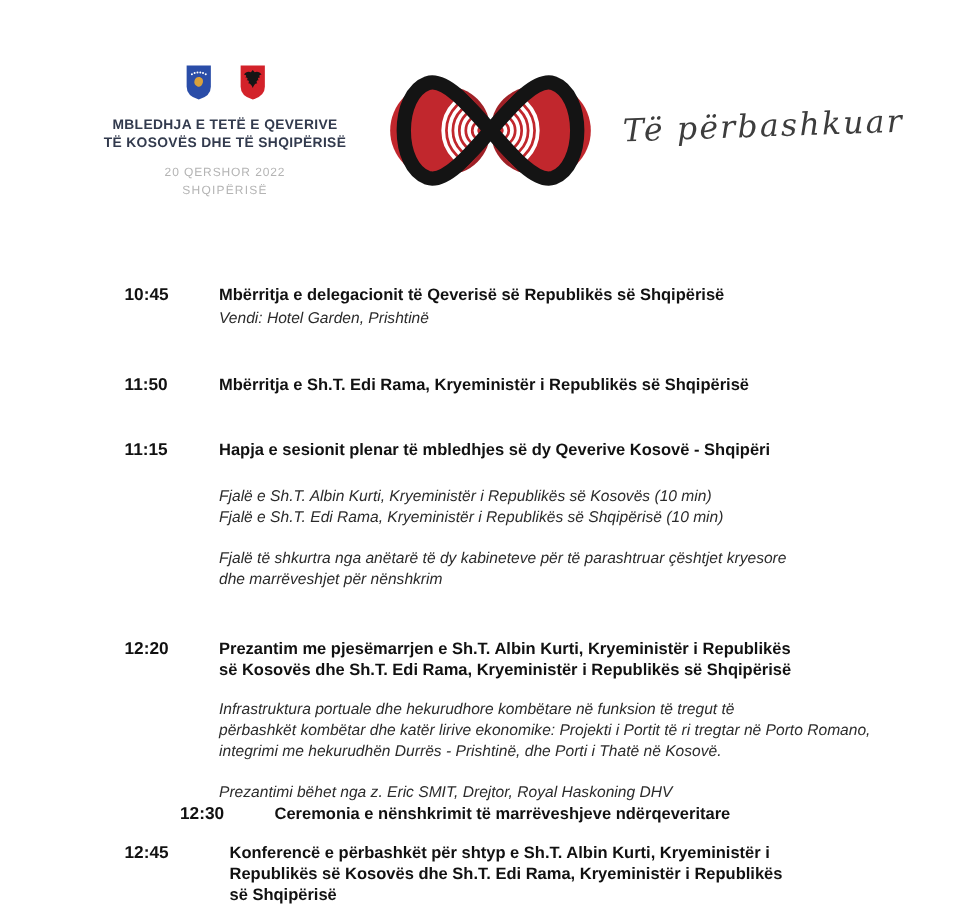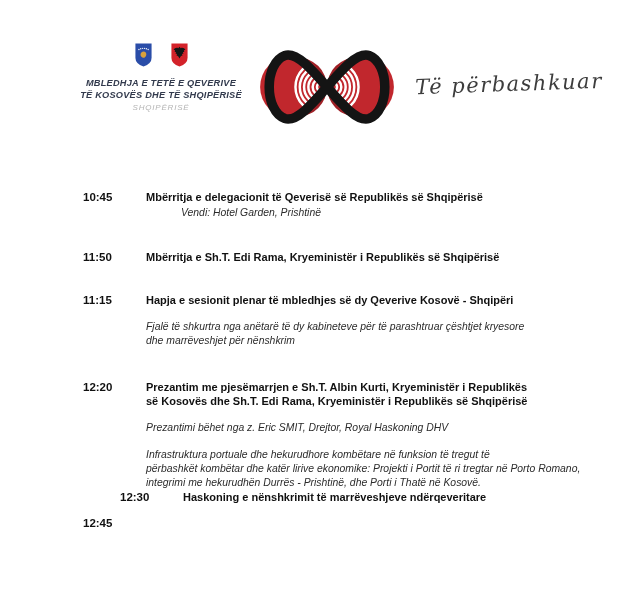--- a/index.html
+++ b/index.html
@@ -8,23 +8,22 @@
     position:relative;
     width:640px;height:610px;
     background:#ffffff;
     overflow:hidden;
     font-family:"Liberation Sans", sans-serif;
     color:#111;
   }
 
   
   .header-left{
-    position:absolute;left:80px;top:42px;width:162px;
+    position:absolute;left:69px;top:42px;width:162px;
     text-align:center;
-    font-style:italic;
   }
   .emblems{display:flex;justify-content:center;align-items:flex-start;gap:17px;height:27px;}
   .emblems svg{display:block;}
   .org-title{
     margin-top:9px;
     font-size:9.2px;font-weight:bold;
     letter-spacing:.25px;
     line-height:11.5px;
     color:#323a4d;
   }
@@ -67,21 +66,21 @@
   .row .note{
     font-size:10.4px;font-style:italic;line-height:14px;color:#2b2b2b;
     margin-top:13px;
     white-space:pre-line;
   }
   .row:nth-child(1){margin-bottom:30px;}
   .row:nth-child(2){margin-bottom:29px;}
   .row:nth-child(3){margin-bottom:32px;}
   .row:nth-child(4){margin-bottom:0;}
   .row:nth-child(5){margin-bottom:12px;margin-left:37px;}
-  .row:nth-child(1) .note-0{margin-top:2px;margin-left:35px;}
+  .row:nth-child(1) .note-0{margin-top:2px;}
   .row:nth-child(3) .note-0{margin-top:18px;}
   .row:nth-child(6) .content{padding-left:7px;}
 </style>
 </head>
 <body>
 
 <div class="page">
 
   <div class="header-left">
     <div class="emblems">
@@ -98,20 +97,21 @@
         </svg>
       </span>
       <span>
         <svg width="19" height="26" viewBox="0 0 20 26">
           <path d="M1.5 1 H18.5 V16 Q18.5 22.5 10 25 Q1.5 22.5 1.5 16 Z" fill="#d3222a"></path>
           <path d="M10 4.2 L8.7 5.8 C6.9 4.8 4.8 5.8 3.8 7.4 C5.4 7.6 5.9 8.4 4.8 9.5 C6.4 9.5 6.9 10.3 5.7 11.5 C7.2 11.5 7.8 12.3 6.8 13.6 C8.3 13.6 9 14.7 10 16.8 C11 14.7 11.7 13.6 13.2 13.6 C12.2 12.3 12.8 11.5 14.3 11.5 C13.1 10.3 13.6 9.5 15.2 9.5 C14.1 8.4 14.6 7.6 16.2 7.4 C15.2 5.8 13.1 4.8 11.3 5.8 Z" fill="#151515"></path>
         </svg>
       </span>
     </div>
     <div class="org-title"><span>MBLEDHJA E TETË E QEVERIVE</span><br><span>TË KOSOVËS DHE TË SHQIPËRISË</span></div>
+    <div class="org-date">20 QERSHOR 2022</div>
     <div class="org-place">SHQIPËRISË</div>
   </div>
 
   <div class="logo-wrap">
     <svg viewBox="0 0 160 90">
       <defs>
         <clipPath id="clipL">
             <circle cx="43" cy="45" r="31"></circle>
           </clipPath>
         <clipPath id="clipR">
@@ -157,42 +157,49 @@
       <div class="time">11:50</div>
       <div class="content">
         <div class="title">Mbërritja e Sh.T. Edi Rama, Kryeministër i Republikës së Shqipërisë</div>
       </div>
     </div>
 
     <div class="row">
       <div class="time">11:15</div>
       <div class="content">
         <div class="title">Hapja e sesionit plenar të mbledhjes së dy Qeverive Kosovë - Shqipëri</div>
+      <div class="note note-0">Fjalë e Sh.T. Albin Kurti, Kryeministër i Republikës së Kosovës (10 min)
+Fjalë e Sh.T. Edi Rama, Kryeministër i Republikës së Shqipërisë (10 min)</div>
           <div class="note note-1">Fjalë të shkurtra nga anëtarë të dy kabineteve për të parashtruar çështjet kryesore
 dhe marrëveshjet për nënshkrim</div>
         </div>
     </div>
 
     <div class="row">
       <div class="time">12:20</div>
       <div class="content">
         <div class="title">Prezantim me pjesëmarrjen e Sh.T. Albin Kurti, Kryeministër i Republikës
 së Kosovës dhe Sh.T. Edi Rama, Kryeministër i Republikës së Shqipërisë</div>
-      <div class="note note-1">Prezantimi bëhet nga z. Eric SMIT, Drejtor, Royal Haskoning DHV</div>
-          <div class="note note-0">Infrastruktura portuale dhe hekurudhore kombëtare në funksion të tregut të
+      <div class="note note-0">Infrastruktura portuale dhe hekurudhore kombëtare në funksion të tregut të
 përbashkët kombëtar dhe katër lirive ekonomike: Projekti i Portit të ri tregtar në Porto Romano,
 integrimi me hekurudhën Durrës - Prishtinë, dhe Porti i Thatë në Kosovë.</div>
+          <div class="note note-1">Prezantimi bëhet nga z. Eric SMIT, Drejtor, Royal Haskoning DHV</div>
         </div>
     </div>
 
     <div class="row">
       <div class="time">12:30</div>
       <div class="content">
-        <div class="title">Haskoning e nënshkrimit të marrëveshjeve ndërqeveritare</div>
+        <div class="title">Ceremonia e nënshkrimit të marrëveshjeve ndërqeveritare</div>
       </div>
     </div>
 
     <div class="row">
       <div class="time">12:45</div>
+      <div class="content">
+        <div class="title">Konferencë e përbashkët për shtyp e Sh.T. Albin Kurti, Kryeministër i
+Republikës së Kosovës dhe Sh.T. Edi Rama, Kryeministër i Republikës
+së Shqipërisë</div>
+      </div>
     </div>
   </div>
 
 </div>
 
 </body></html>

